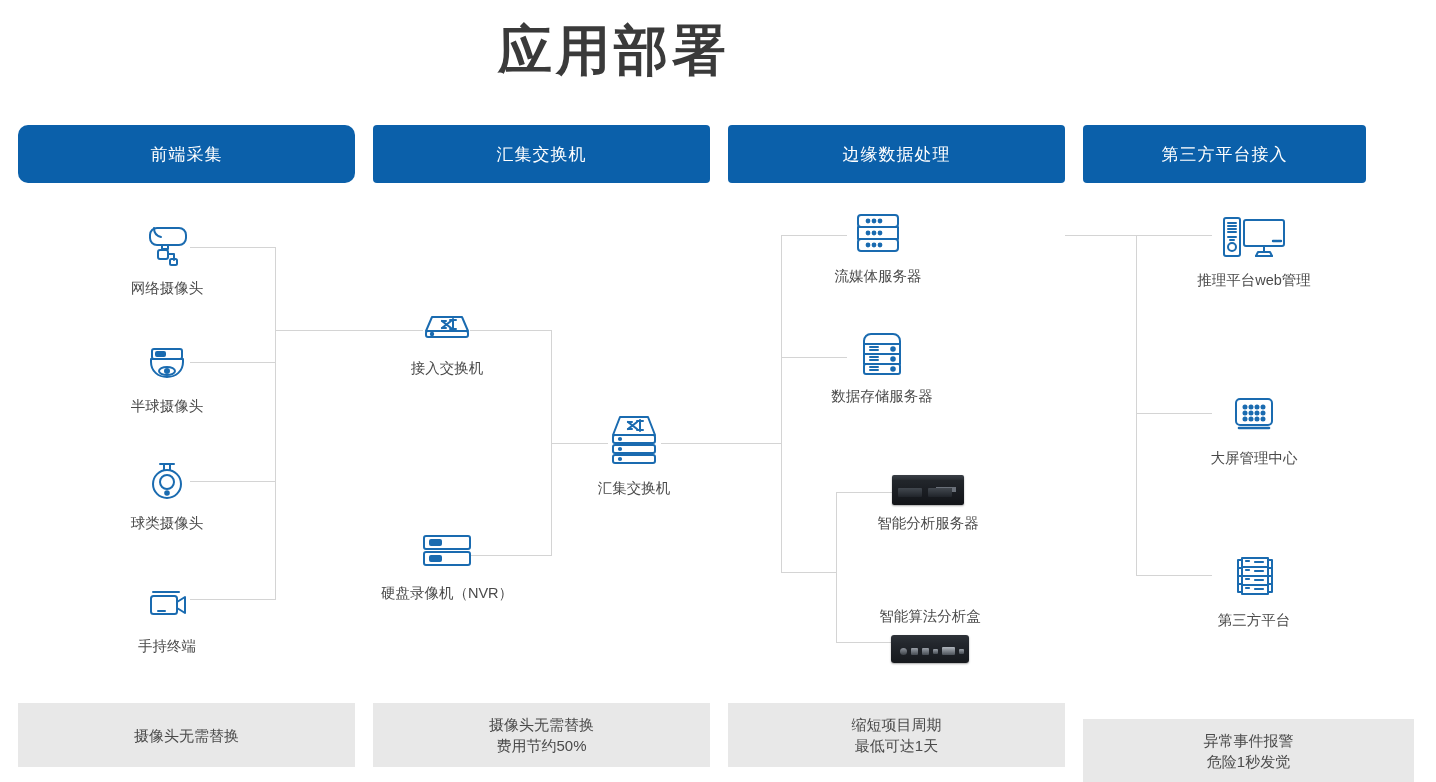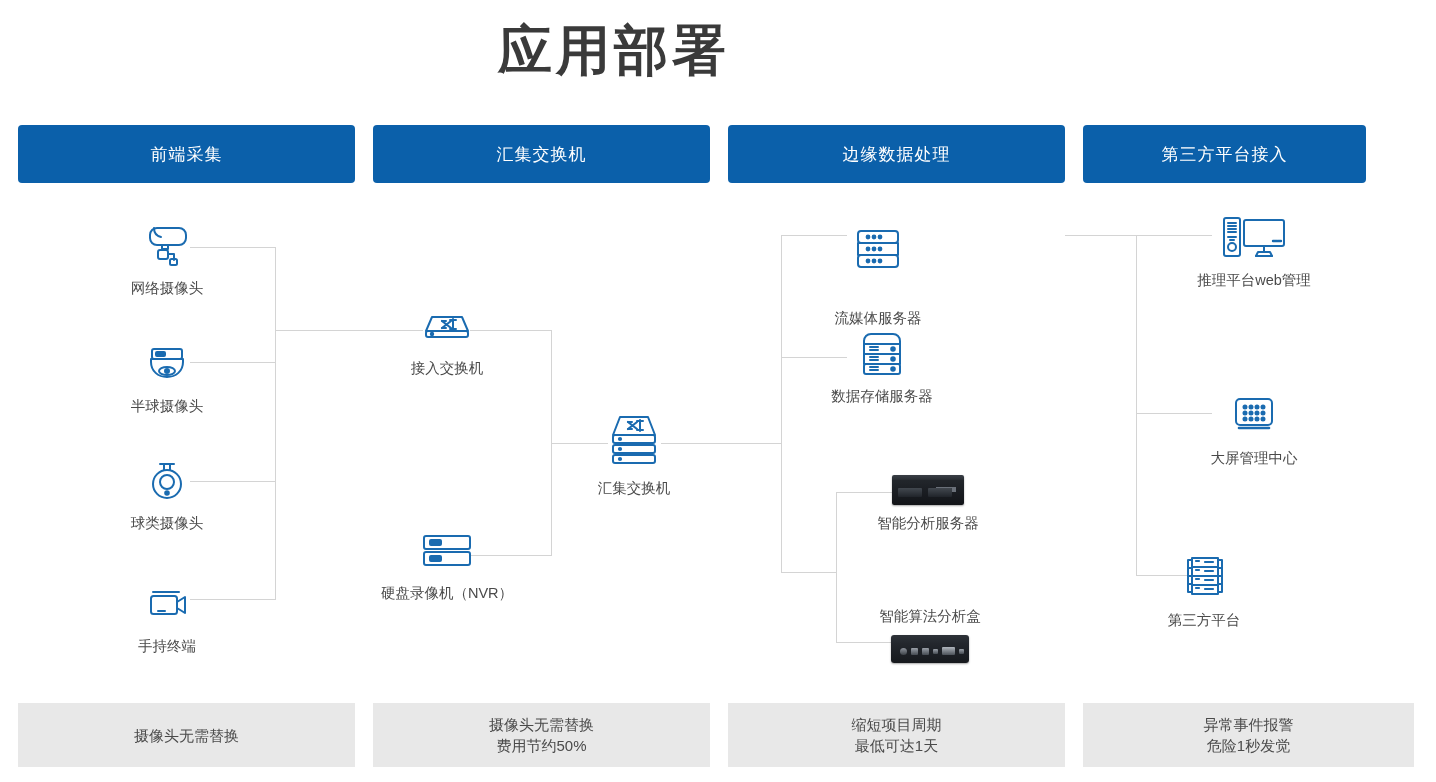--- a/index.html
+++ b/index.html
@@ -133,21 +133,21 @@
   }
   .photo-box .ports i.round { border-radius: 50%; background: linear-gradient(180deg,#8d939b,#3c4147); }
   .photo-box .ports i.wide { width: 13px; height: 8px; background: linear-gradient(180deg,#b0b6bd,#4b5158); }
   .photo-box .ports i.sm { width: 5px; height: 5px; }
 </style>
 </head>
 <body>
 
 <div id="page-title">应用部署</div>
 
-<div class="col-header" style="left:18px;  width:337px;">前端采集</div>
+<div class="col-header" style="left:18px;  width:337px;border-radius:10px;">前端采集</div>
 <div class="col-header" style="left:373px; width:337px;">汇集交换机</div>
 <div class="col-header" style="left:728px; width:337px;">边缘数据处理</div>
 <div class="col-header" style="left:1083px;width:283px;">第三方平台接入</div>
 
 <div class="ln v" style="left:275px; top:247px; height:352px;"></div>
 <div class="ln h" style="left:190px; top:247px; width:86px;"></div>
 <div class="ln h" style="left:190px; top:362px; width:86px;"></div>
 <div class="ln h" style="left:190px; top:481px; width:86px;"></div>
 <div class="ln h" style="left:190px; top:599px; width:86px;"></div>
 
@@ -270,21 +270,21 @@
       <path d="M25 11l9 7M34 11l-9 7" stroke-width="2.2"></path>
       <path d="M25 11h4M25 18h4"></path>
       <path d="M37 9v11"></path>
         <path d="M34 10h6"></path>
         <path d="M34 19h6"></path>
     </svg>
   </span>
   <span class="node-label">汇集交换机</span>
 </div>
 
-<div class="node" style="left:793px; top:224px;gap:26px;">
+<div class="node" style="left:793px; top:208px;">
   <span class="icon-wrap">
     <svg width="60" height="48" viewBox="0 0 60 48" fill="none" stroke="#1a6bb0" stroke-width="2" stroke-linecap="round" stroke-linejoin="round">
       <rect x="10" y="5" width="40" height="12" rx="3"></rect>
       <rect x="10" y="17" width="40" height="12"></rect>
       <rect x="10" y="29" width="40" height="12" rx="3"></rect>
       <circle cx="20" cy="11" r="1.4" fill="#1a6bb0"></circle>
         <circle cx="26" cy="11" r="1.4" fill="#1a6bb0"></circle>
         <circle cx="32" cy="11" r="1.4" fill="#1a6bb0"></circle>
       <circle cx="20" cy="23" r="1.4" fill="#1a6bb0"></circle>
         <circle cx="26" cy="23" r="1.4" fill="#1a6bb0"></circle>
@@ -370,21 +370,21 @@
         <circle cx="36" cy="19" r="1.5" fill="#1a6bb0"></circle>
       <circle cx="18" cy="25" r="1.5" fill="#1a6bb0"></circle>
         <circle cx="24" cy="25" r="1.5" fill="#1a6bb0"></circle>
         <circle cx="30" cy="25" r="1.5" fill="#1a6bb0"></circle>
         <circle cx="36" cy="25" r="1.5" fill="#1a6bb0"></circle>
     </svg>
   </span>
   <span class="node-label">大屏管理中心</span>
 </div>
 
-<div class="node" style="left:1119px; top:552px;text-align:center;">
+<div class="node" style="left:1169px; top:552px;text-align:center;">
   <span class="icon-wrap">
     <svg width="58" height="48" viewBox="0 0 58 48" fill="none" stroke="#1a6bb0" stroke-width="2" stroke-linecap="round" stroke-linejoin="round">
       <rect x="17" y="4" width="26" height="9"></rect>
       <rect x="17" y="13" width="26" height="9"></rect>
       <rect x="17" y="22" width="26" height="9"></rect>
       <rect x="17" y="31" width="26" height="9"></rect>
       <path d="M21 7h3M21 16h3M21 25h3M21 34h3" stroke-width="2.2"></path>
       <path d="M30 8h8M30 17h8M30 26h8M30 35h8" stroke-width="2.2"></path>
       <path d="M13 6v32M13 6h4M13 14h4M13 22h4M13 30h4M13 38h4"></path>
       <path d="M47 6v32M43 6h4M43 14h4M43 22h4M43 30h4M43 38h4"></path>
@@ -397,16 +397,16 @@
   <span>摄像头无需替换</span>
 </div>
 <div class="col-footer" style="left:373px; width:337px;">
   <span>摄像头无需替换</span>
   <span>费用节约50%</span>
 </div>
 <div class="col-footer" style="left:728px; width:337px;">
   <span>缩短项目周期</span>
   <span>最低可达1天</span>
 </div>
-<div class="col-footer" style="left:1083px;width:331px;">
+<div class="col-footer" style="left:1083px;width:331px;margin-top:16px;">
   <span>异常事件报警</span>
   <span>危险1秒发觉</span>
 </div>
 
 </body></html>

